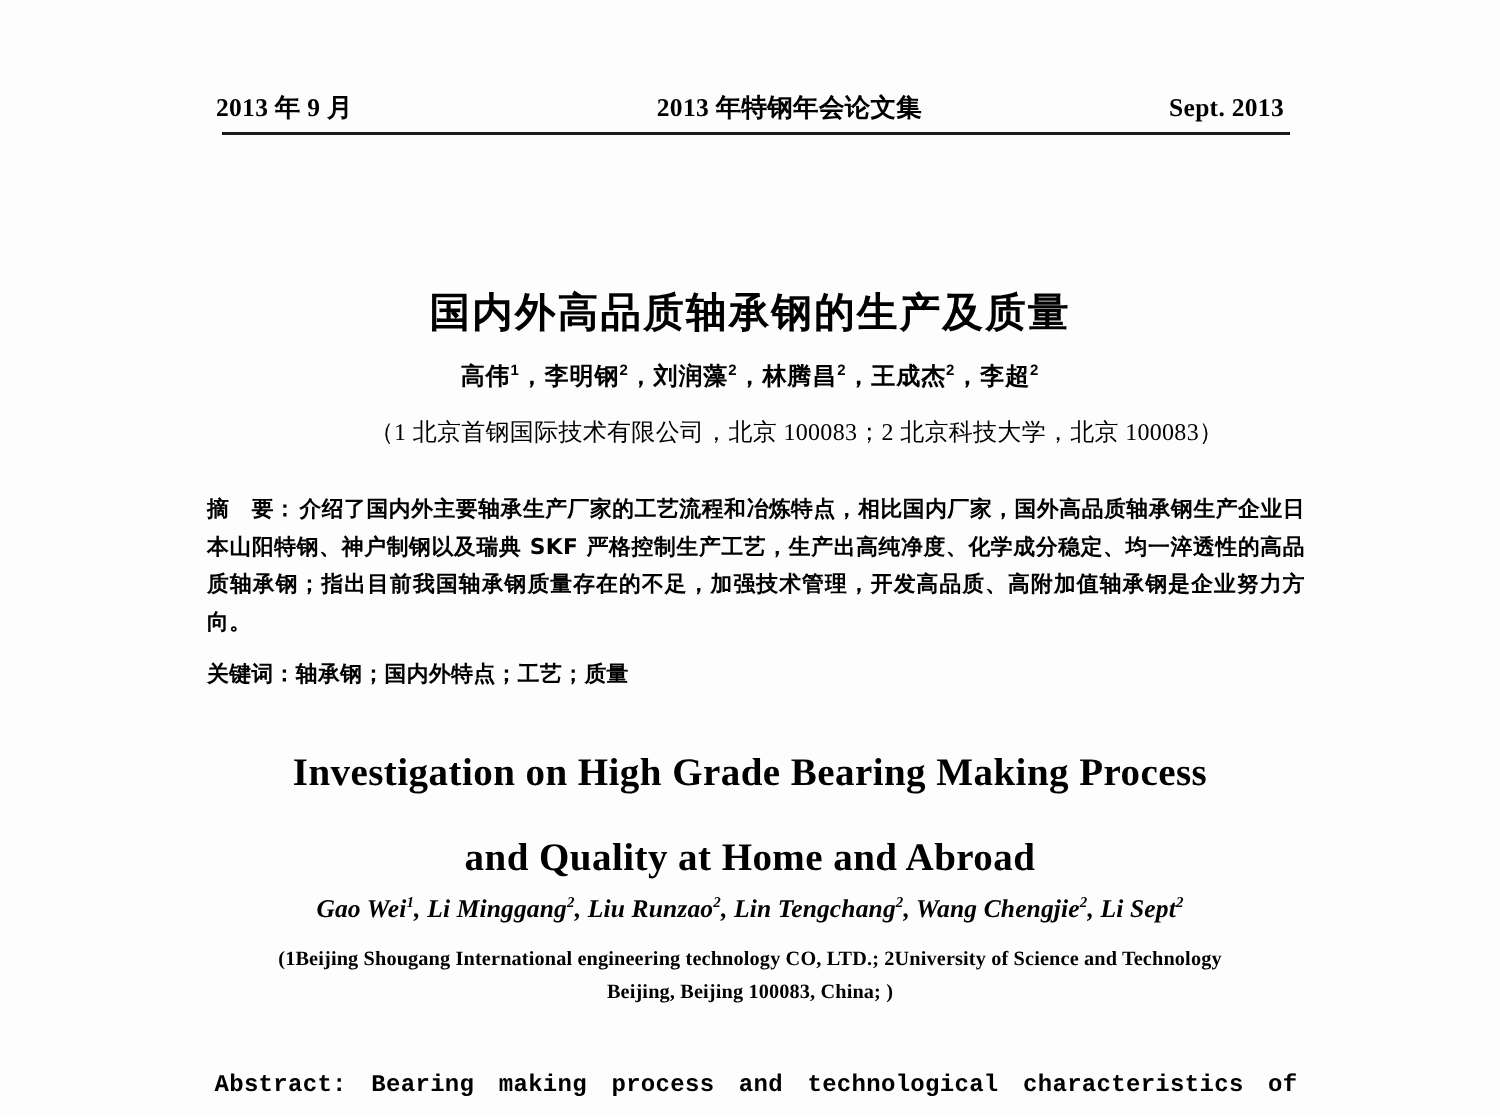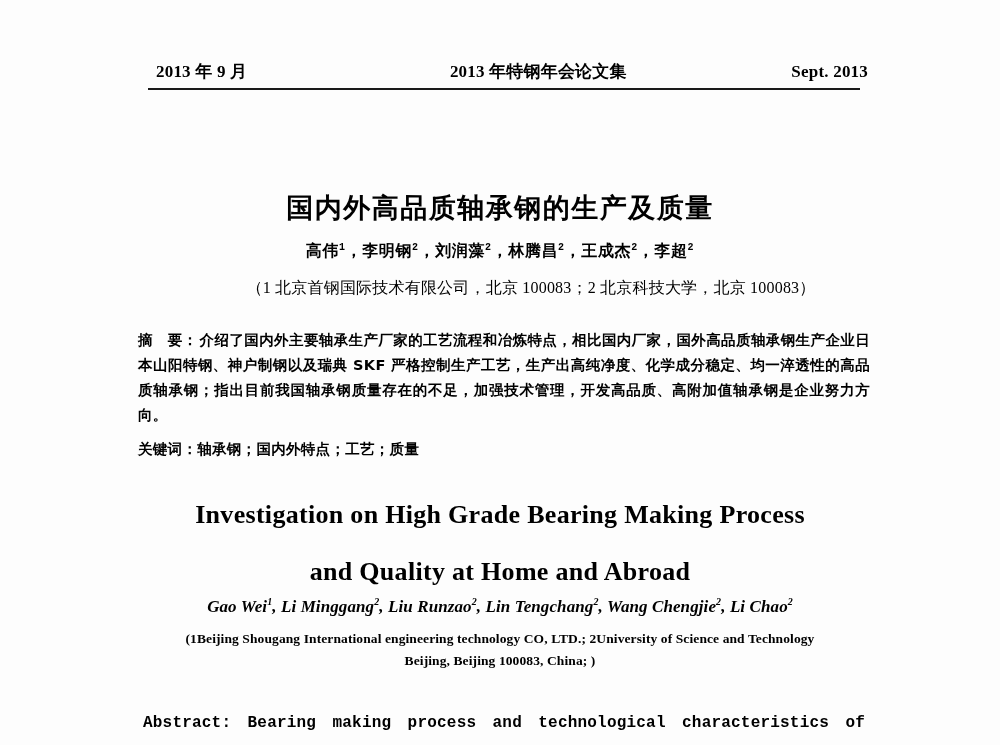--- a/index.html
+++ b/index.html
@@ -19,21 +19,21 @@
     position: absolute;
     left: 0; top: 0;
     width: 1000px;
     height: 745px;
     background: #fdfdfd;
   }
 
   
   .header {
     position: absolute;
-    left: 156px;
+    left: 144px;
     top: 60px;
     width: 712px;
     display: flex;
     align-items: baseline;
     justify-content: space-between;
     font-size: 17px;
     font-weight: bold;
     letter-spacing: 0.2px;
   }
   .header .hdr-left  { white-space: nowrap; }
@@ -59,21 +59,21 @@
     font-size: 27px;
     font-weight: bold;
     letter-spacing: 1.5px;
   }
   .cn-authors {
     position: absolute;
     left: 0;
     top: 241px;
     width: 1000px;
     text-align: center;
-    font-family: Liberation Mono, monospace;
+    font-family: Liberation Sans, sans-serif;
     font-size: 16px;
     font-weight: bold;
     letter-spacing: 0.6px;
   }
   .cn-authors sup { font-size: 10px; vertical-align: super; font-weight: bold; }
   .cn-affil {
     position: absolute;
     left: 0;
     top: 278px;
     width: 1000px;
@@ -190,21 +190,21 @@
   </div>
 
   <div class="cn-keywords">
     <span>关键词：</span><span>轴承钢；国内外特点；工艺；质量</span>
   </div>
 
   <div class="en-title en-title-l2">and Quality at Home and Abroad</div>
   <div class="en-title en-title-l1">Investigation on High Grade Bearing Making Process</div>
 
   <div class="en-authors">
-    <span><span>Gao Wei</span><sup>1</sup></span>, <span><span>Li Minggang</span><sup>2</sup></span>, <span><span>Liu Runzao</span><sup>2</sup></span>, <span><span>Lin Tengchang</span><sup>2</sup></span>, <span><span>Wang Chengjie</span><sup>2</sup></span>, <span><span>Li Chao</span><sup>2</sup></span>
+    <span><span>Gao Wei</span><sup>1</sup></span>, <span><span>Li Minggang</span><sup>2</sup></span>, <span><span>Liu Runzao</span><sup>2</sup></span>, <span><span>Lin Tengchang</span><sup>2</sup></span>, <span><span>Wang Chengjie</span><sup>2</sup></span>, <span><span>Li Sept</span><sup>2</sup></span>
   </div>
 
   <div class="en-affil en-affil-l1">(1Beijing Shougang International engineering technology CO, LTD.; 2University of Science and Technology</div>
   <div class="en-affil en-affil-l2">Beijing, Beijing 100083, China; )</div>
 
   <div class="en-abstract">
     <span class="ab-lbl">Abstract:</span>
     <span>Bearing making process and technological characteristics of domestic</span>
   </div>
 

